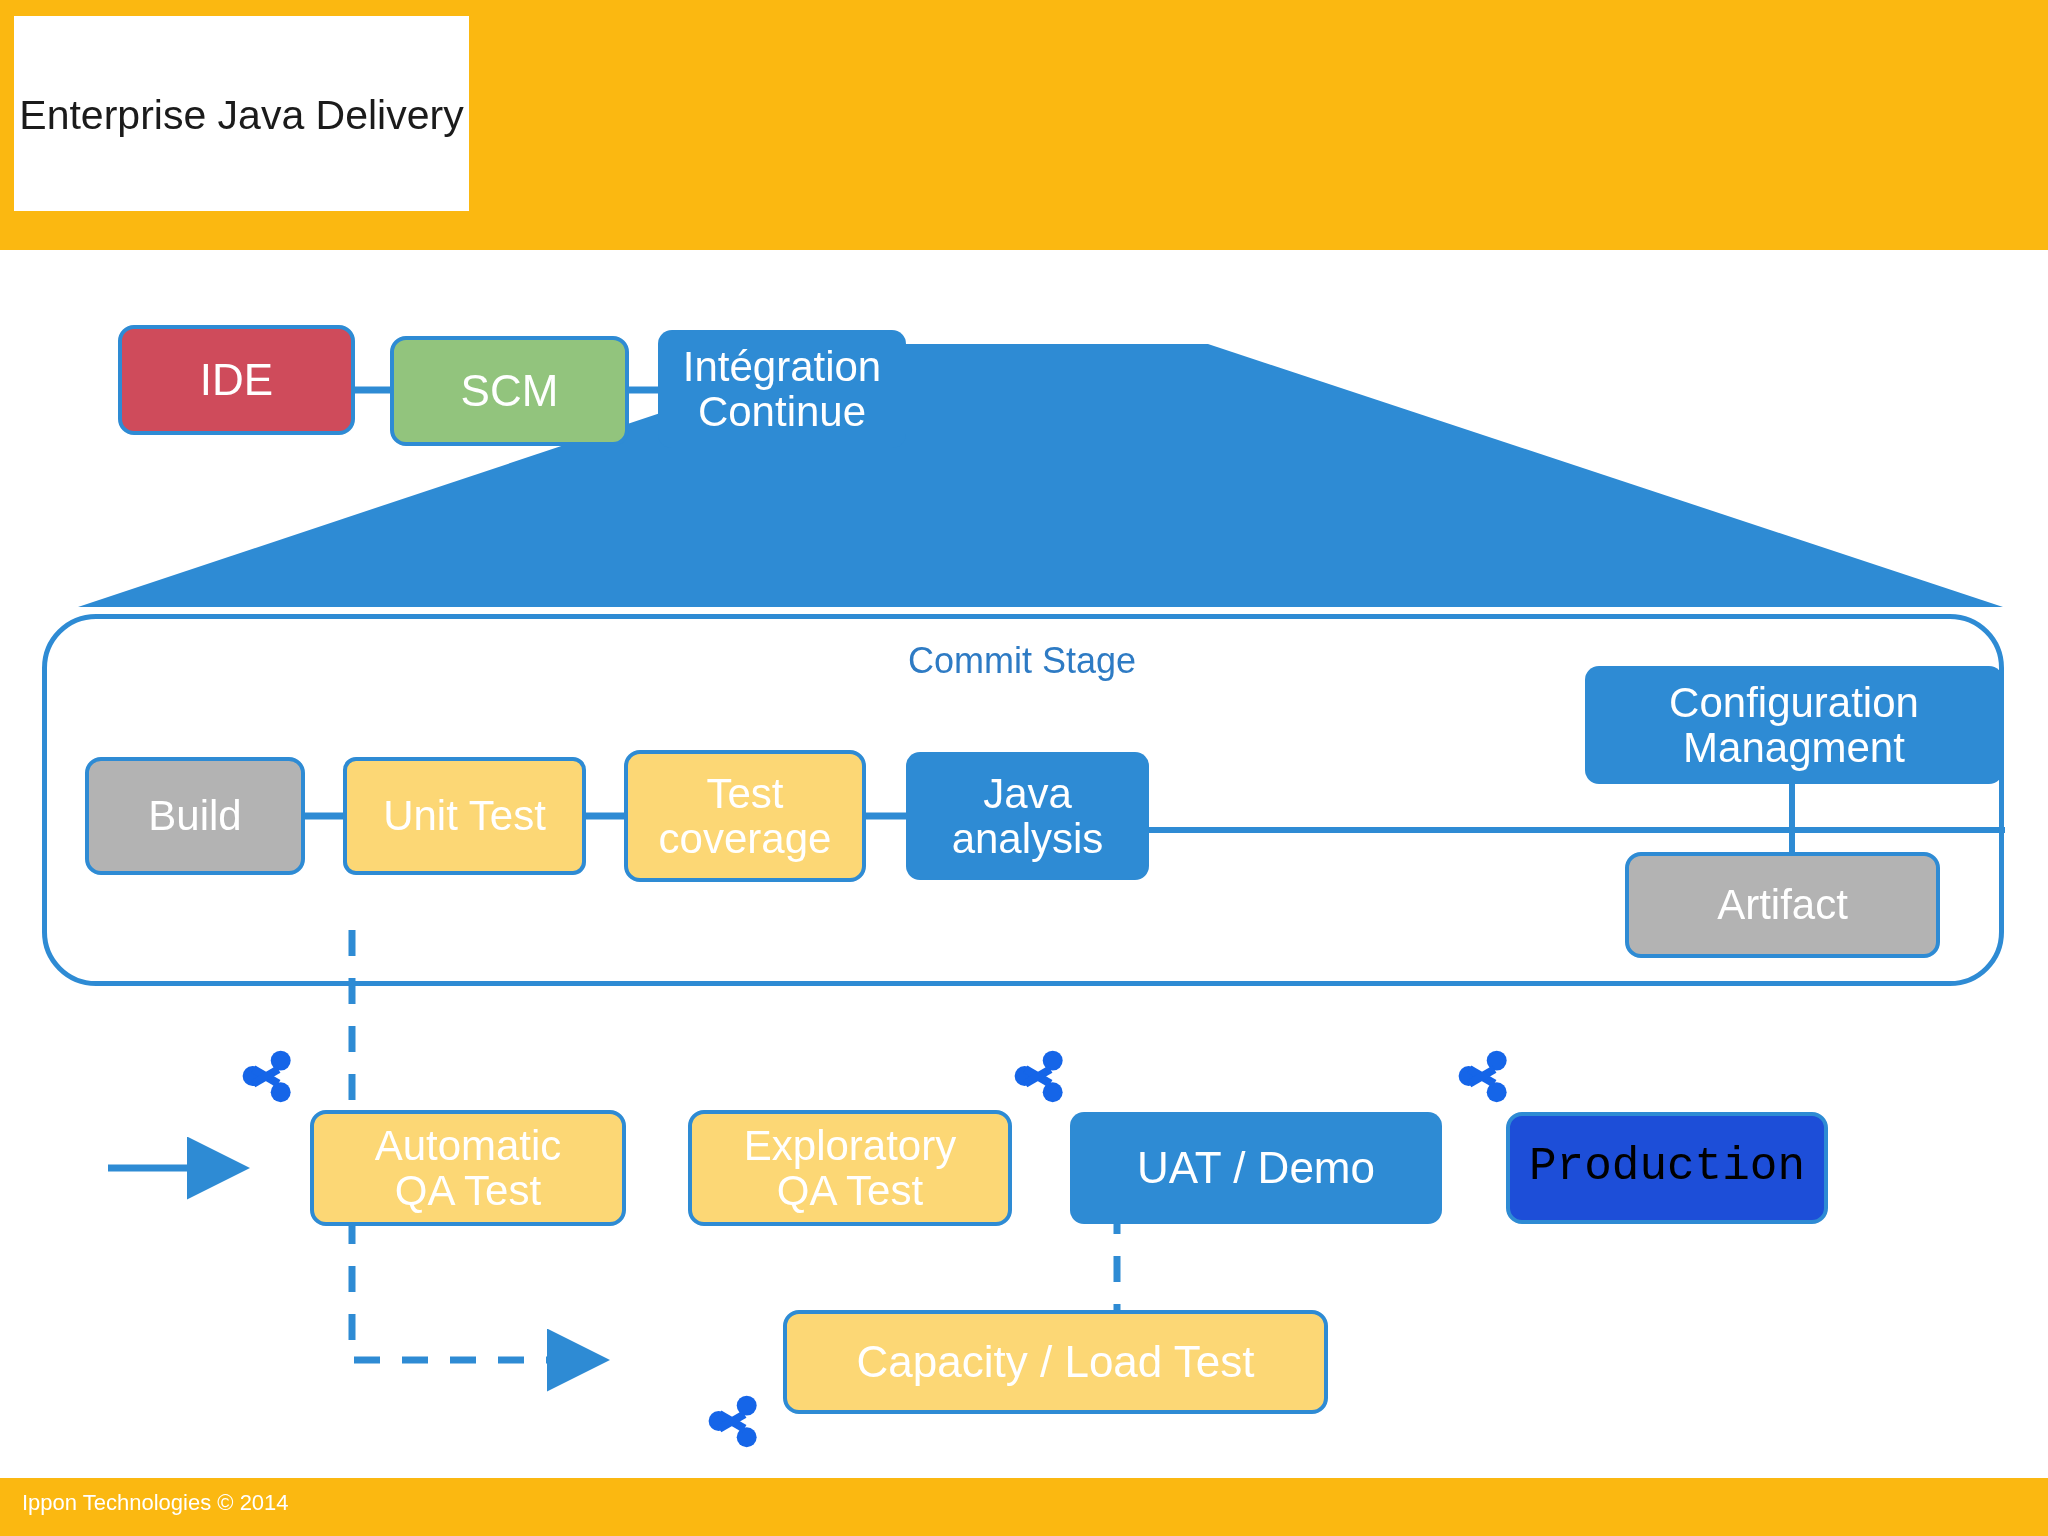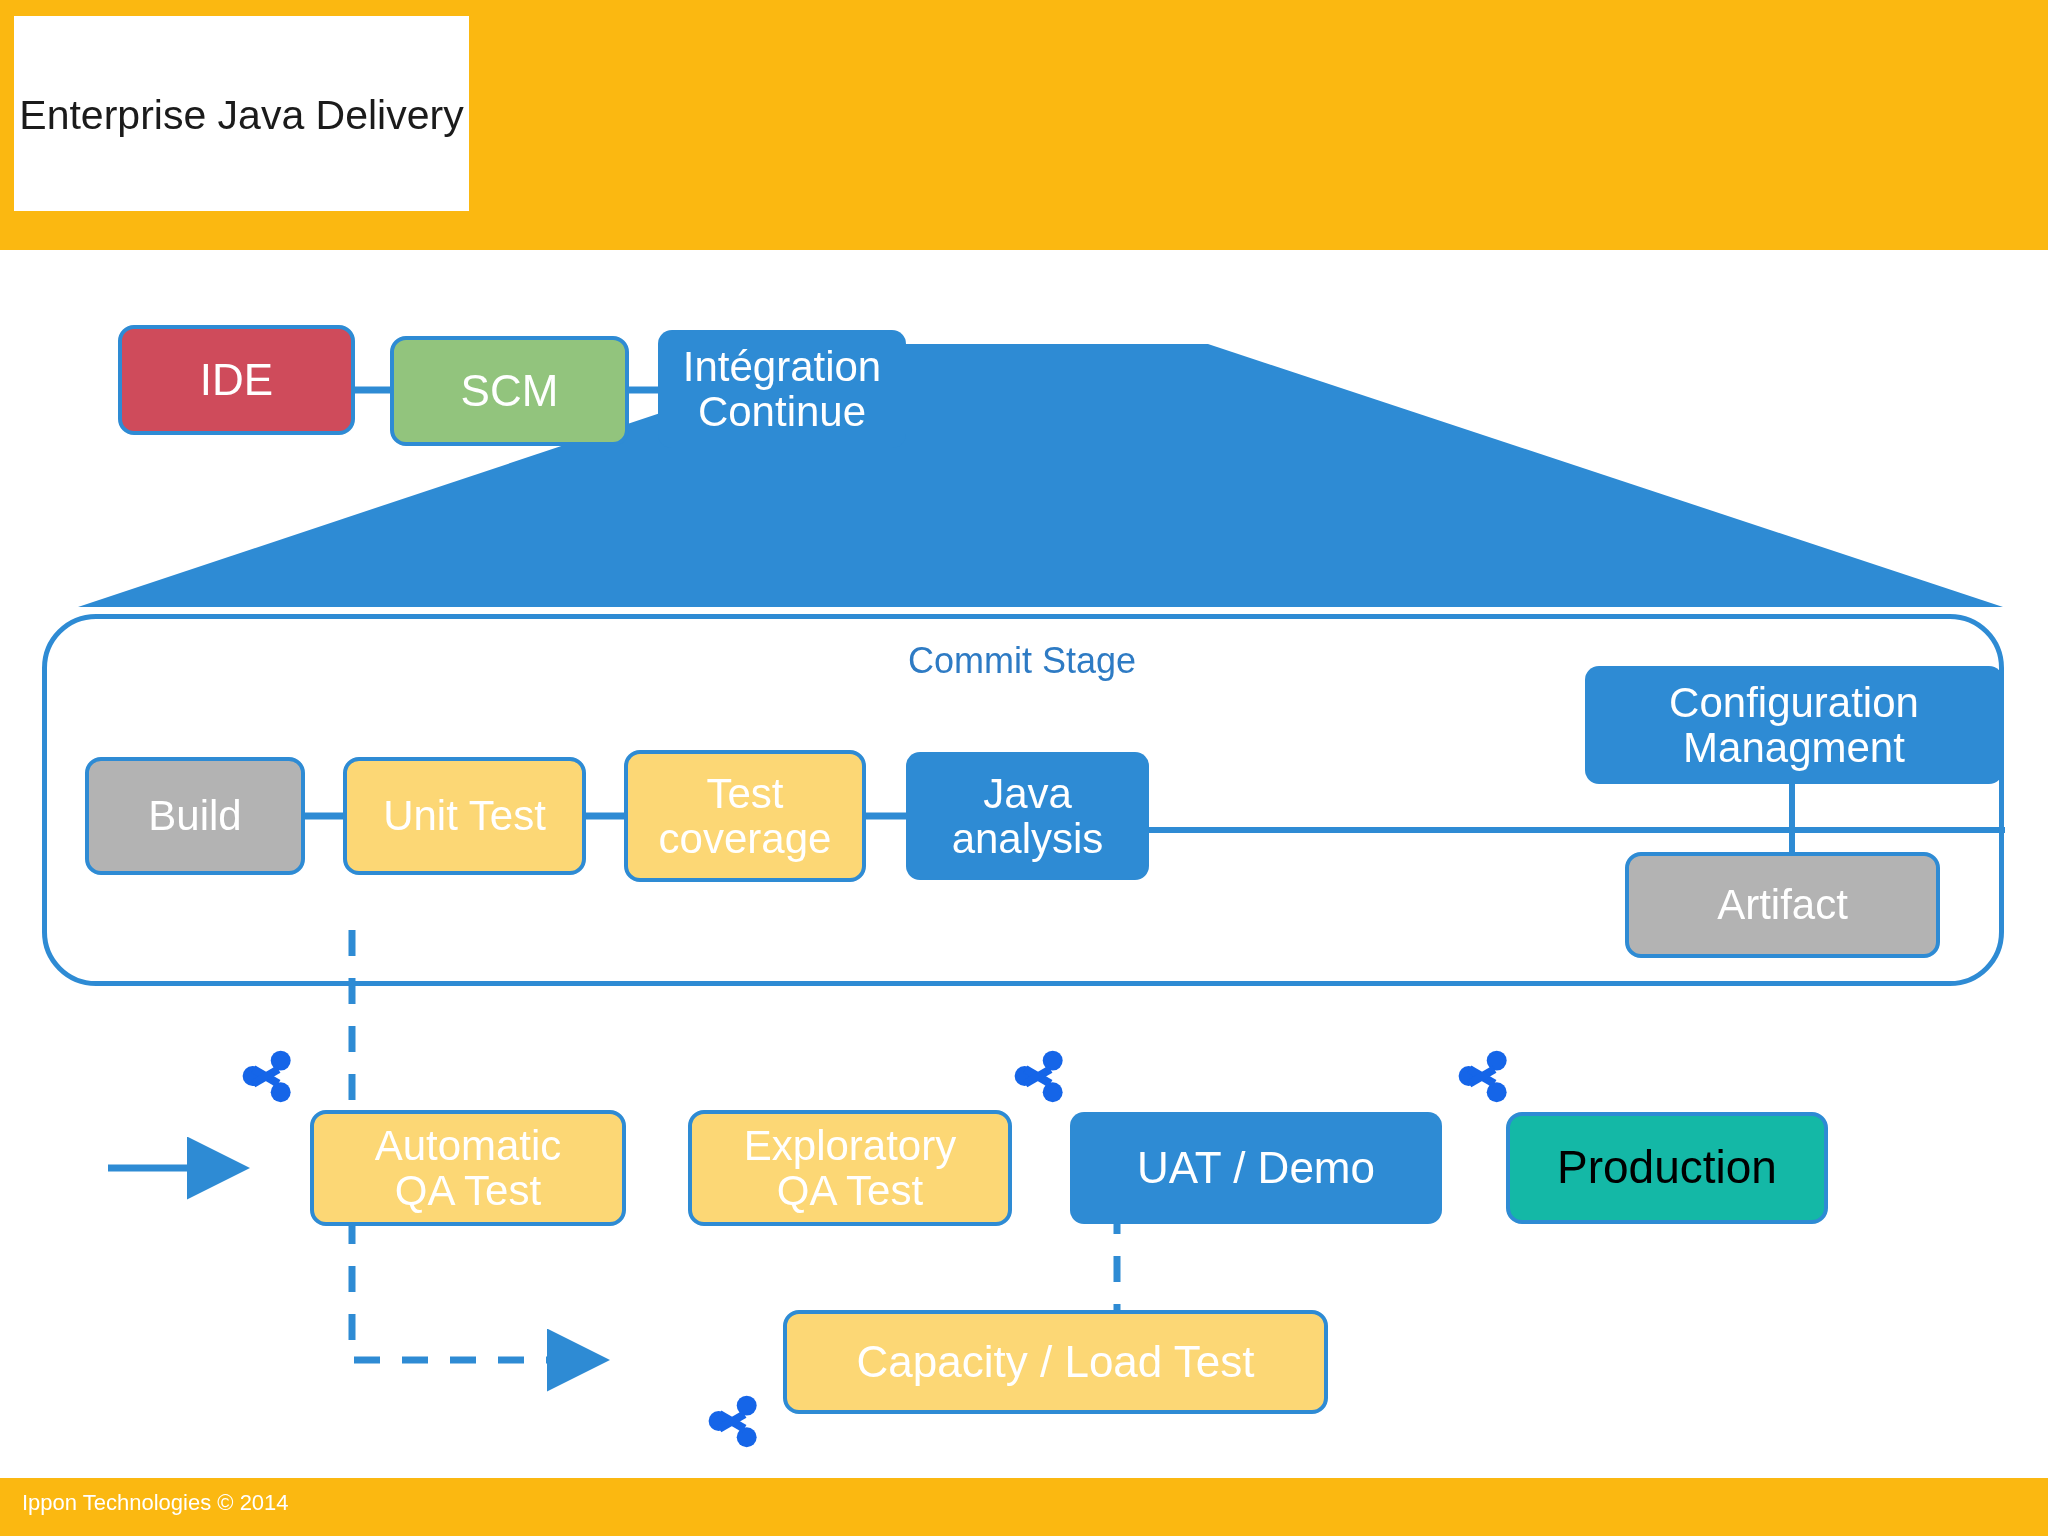--- a/index.html
+++ b/index.html
@@ -78,21 +78,21 @@
     white-space:pre-line;
     z-index:5;
   }
   .node.noborder { border:none; }
 
   .c-red   { background:#CF4B5B; }
   .c-green { background:#92C47D; }
   .c-blue  { background:#2E8BD4; }
   .c-gray  { background:#B3B3B3; }
   .c-amber { background:#FCD775; }
-  .c-yellow{ background:#14b8a6; color:#000000; }
+  .c-yellow{ background:#1d4ed8; color:#000000;font-family:Liberation Mono, monospace; }
 
   
   #commit-stage {
     position:absolute; left:42px; top:614px; width:1962px; height:372px;
     border:5px solid #2E8BD4; border-radius:54px;
     background:transparent; z-index:2;
   }
   #commit-stage-label {
     position:absolute; left:908px; top:640px;
     font-size:36px; color:#2E7BC4; font-weight:normal;
@@ -144,21 +144,21 @@
 <div class="node c-green" style="left:390px; top:336px; width:239px; height:110px; font-size:44px;">SCM</div>
 
 <div class="node c-blue noborder" style="left:658px; top:330px; width:248px; height:118px; font-size:42px; border-radius:14px;">Intégration
 Continue</div>
 
 <div id="commit-stage"></div>
 <div id="commit-stage-label">Commit Stage</div>
 
 <div class="node c-gray" style="left:85px; top:757px; width:220px; height:118px; font-size:42px;">Build</div>
 
-<div class="node c-amber" style="left:343px; top:757px; width:243px; height:118px; font-size:42px;">Unit Test</div>
+<div class="node c-amber" style="left:343px; top:757px; width:243px; height:118px; font-size:42px;border-radius:13px;">Unit Test</div>
 
 <div class="node c-amber" style="left:624px; top:750px; width:242px; height:132px; font-size:42px;">Test
 coverage</div>
 
 <div class="node c-blue noborder" style="left:906px; top:752px; width:243px; height:128px; font-size:42px; border-radius:14px;">Java
 analysis</div>
 
 <div class="node c-blue noborder" style="left:1585px; top:666px; width:418px; height:118px; font-size:42px; border-radius:14px;">Configuration
 Managment</div>
 

